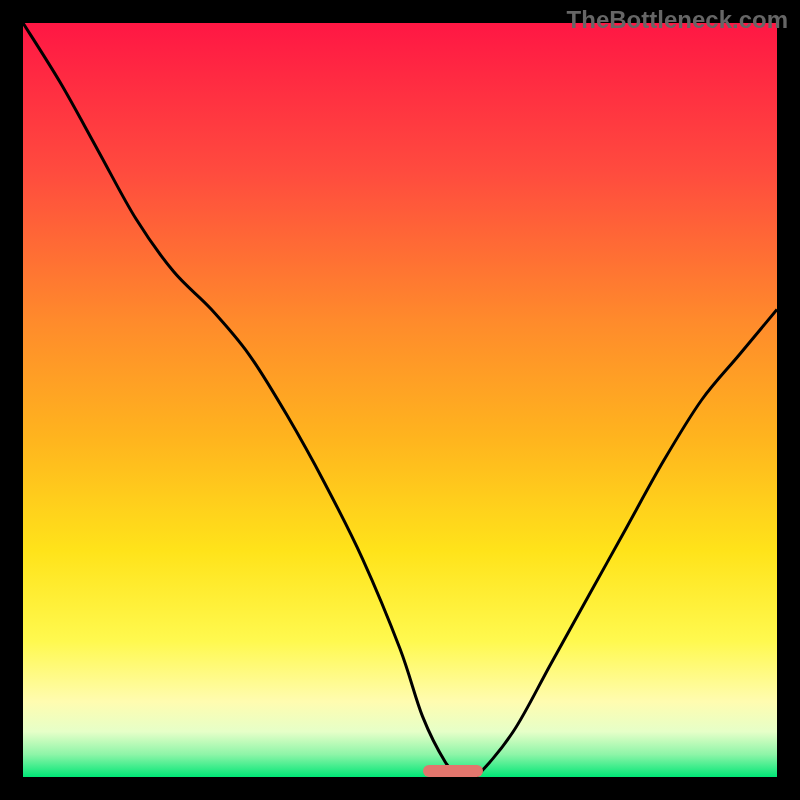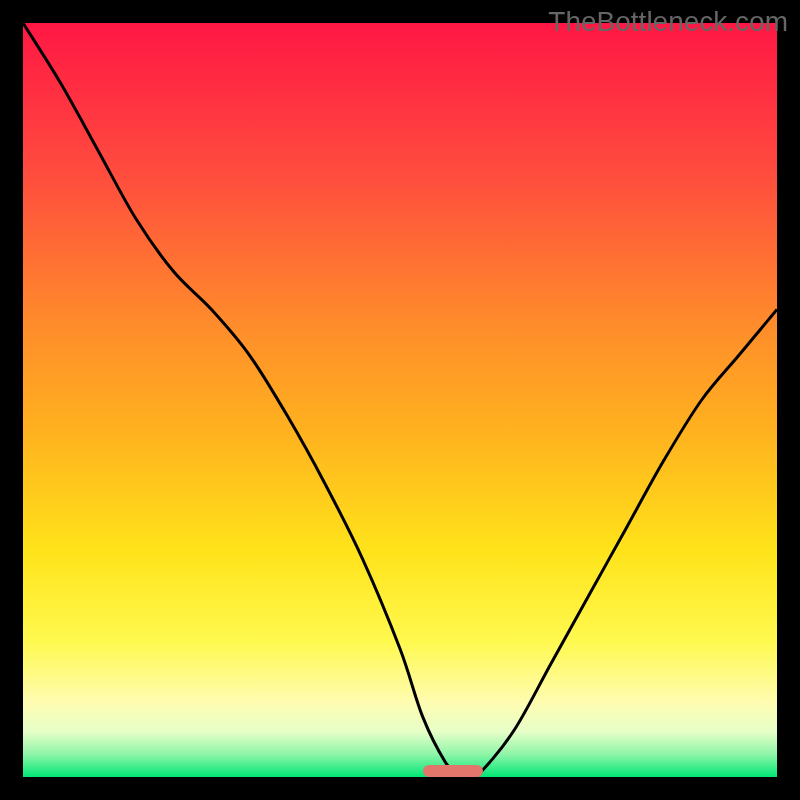--- a/index.html
+++ b/index.html
@@ -9,22 +9,22 @@
     width: 800px;
     height: 800px;
     position: relative;
     font-family: Arial, sans-serif;
   }
   .watermark {
     position: absolute;
     top: 6px;
     right: 12px;
     color: #666;
-    font-size: 28px;
-    font-weight: 400;
+    font-size: 24px;
+    font-weight: 700;
     z-index: 10;
   }
   .chart-frame {
     position: absolute;
     left: 23px;
     top: 23px;
     width: 754px;
     height: 754px;
     background: #000;
   }

